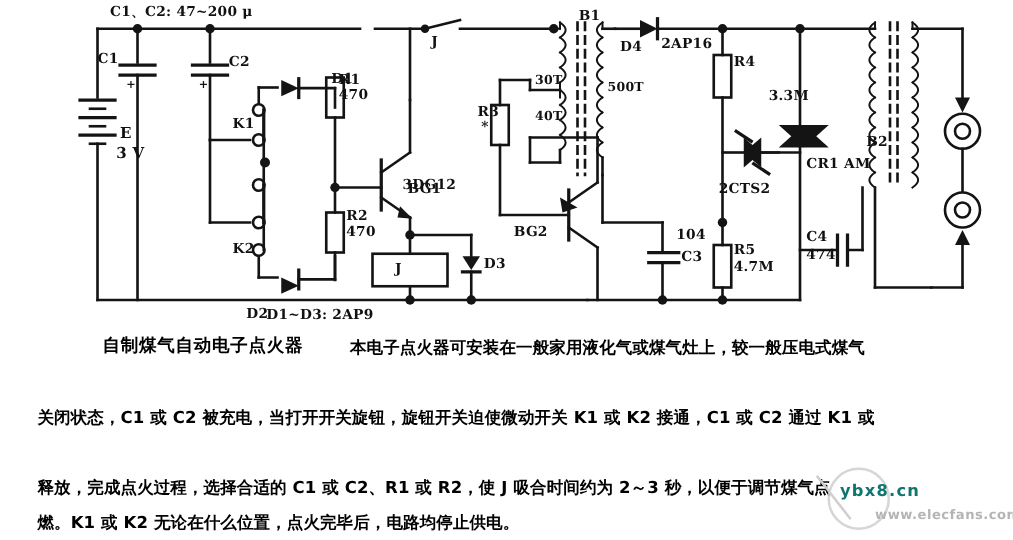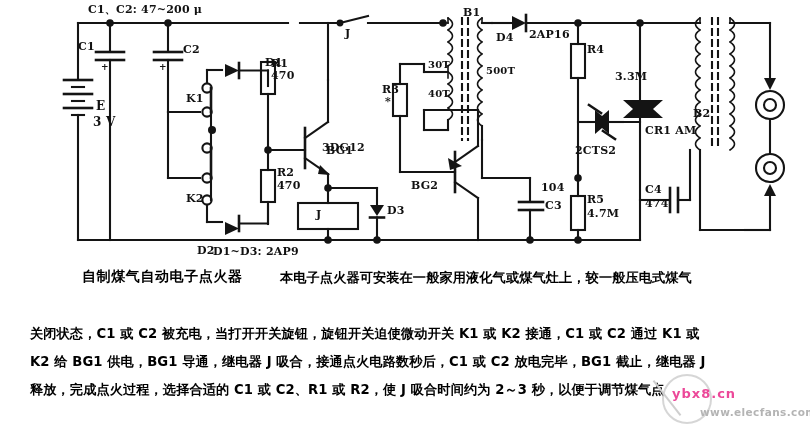--- a/index.html
+++ b/index.html
@@ -20,21 +20,21 @@
   
   #caption{position:absolute;left:0;top:262px;width:810px;height:170px;}
   .tline{position:absolute;left:30px;color:#000;
          font-family:"DejaVu Sans","Liberation Sans",sans-serif;
          font-weight:700;font-size:13.2px;white-space:pre;letter-spacing:.1px;}
   .tline.indent{left:82px;}
   .ttitle{font-size:14px;font-weight:700;letter-spacing:.6px;}
 
   
   .wm{position:absolute;color:#9a9a9a;font-weight:700;pointer-events:none;}
-  #wm1{left:672px;top:386px;font-size:13px;color:#ec4899;
+  #wm1{left:672px;top:386px;font-size:13px;color:#0f766e;
        font-family:"DejaVu Sans","Liberation Sans",sans-serif;letter-spacing:1px;}
   #wm2{left:700px;top:406px;font-size:10.5px;color:#b4b4b4;letter-spacing:.4px;}
   #wmcircle{position:absolute;left:662px;top:374px;width:46px;height:46px;
        border:2px solid #cfcfcf;border-radius:50%;opacity:.85;}
   #wmslash{position:absolute;left:666px;top:376px;width:2px;height:44px;
        background:#cfcfcf;transform:rotate(-38deg);transform-origin:center;}
 </style>
 </head>
 <body>
 
@@ -309,22 +309,22 @@
 
     <div class="lbl s11" style="left:693px;top:76px;margin-top:32px;">B2</div>
 
     <div class="lbl s11" style="left:213px;top:246px;">D1~D3: 2AP9</div>
   </div>
 
   <div id="caption">
     <div class="tline" style="left:280px;top:7px;">本电子点火器可安装在一般家用液化气或煤气灶上，较一般压电式煤气</div>
     <div class="tline indent ttitle" style="top:6px;">自制煤气自动电子点火器</div>
     <div class="tline" style="top:63px;">关闭状态，C1 或 C2 被充电，当打开开关旋钮，旋钮开关迫使微动开关 K1 或 K2 接通，C1 或 C2 通过 K1 或</div>
-    <div class="tline" style="top:91px;">K2 给 BG1 供电，BG1 导通，继电器 J 吸合，接通点火电路数秒后，C1 或 C2 放电完毕，BG1 截止，继电器 J</div>
     <div class="tline" style="top:119px;">释放，完成点火过程，选择合适的 C1 或 C2、R1 或 R2，使 J 吸合时间约为 2～3 秒，以便于调节煤气点</div>
+    <div class="tline" style="top:147px;">燃。K1 或 K2 无论在什么位置，点火完毕后，电路均停止供电。</div>
   </div>
 
   <div id="wmcircle"></div>
   <div id="wmslash"></div>
   <div class="wm" id="wm1">ybx8.cn</div>
   <div class="wm" id="wm2">www.elecfans.com</div>
 
 </div>
 
 </body></html>

